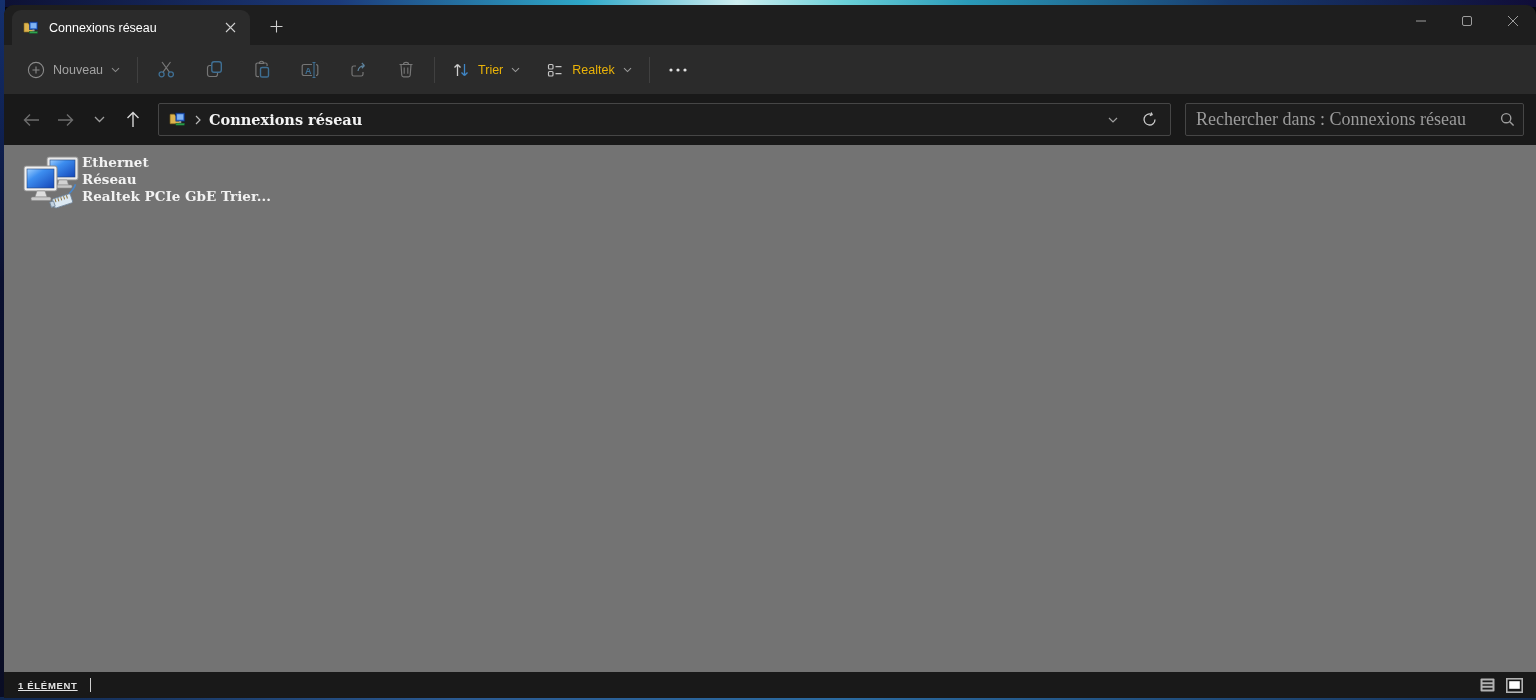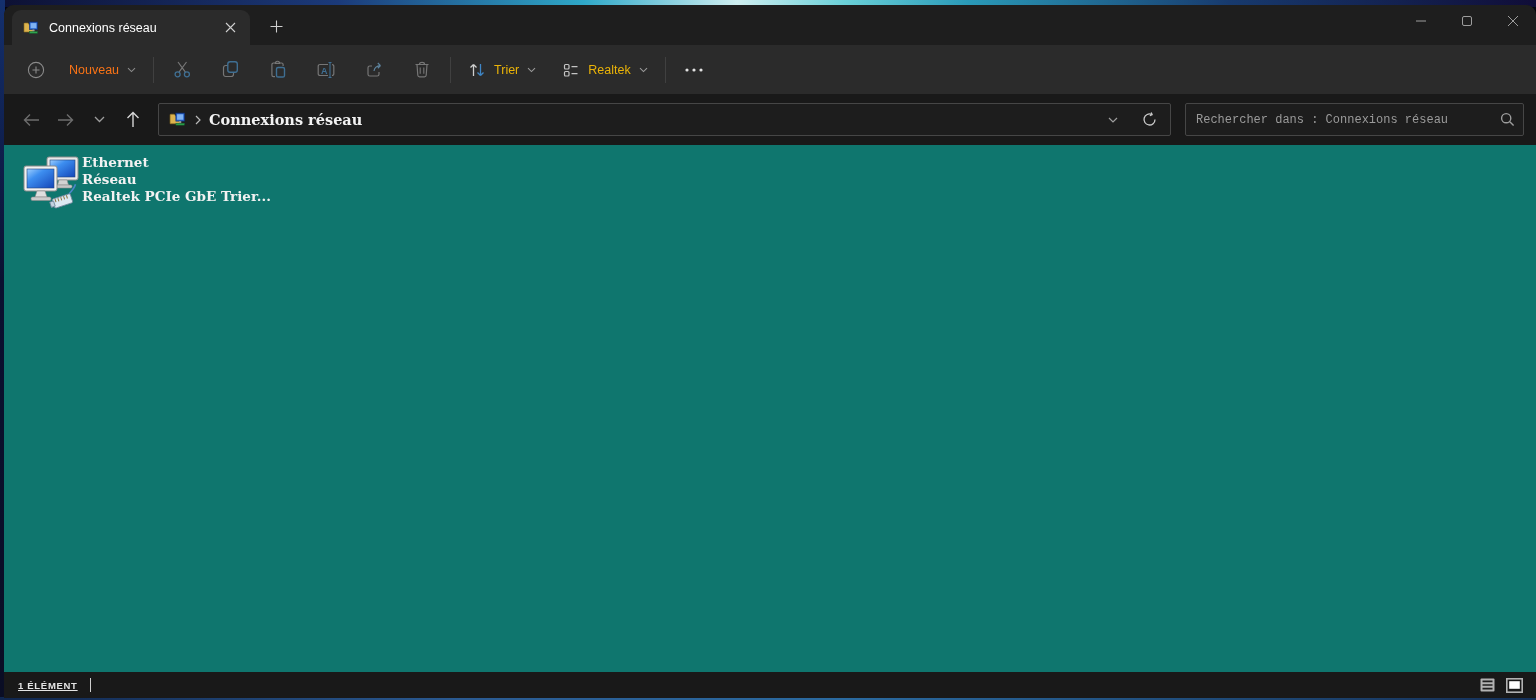--- a/index.html
+++ b/index.html
@@ -63,21 +63,21 @@
   
   .commandbar {
     height: 49px; background: #2b2b2b; flex-shrink: 0;
     display: flex; align-items: center; padding: 0 14px;
   }
   .cmd-btn {
     display: flex; align-items: center; gap: 8px;
     padding: 7px 9px; border-radius: 5px;
   }
   .cmd-label { font-size: 12.5px; color: #eab308; }
-  .cmd-label.disabled { color: #f97316; margin-left: 16px; }
+  .cmd-label.disabled { color: #a3a3a3; }
   .cmd-divider { width: 1px; height: 26px; background: #404040; margin: 0 8px; }
   .icon-btn {
     width: 40px; height: 36px; border-radius: 5px;
     display: flex; align-items: center; justify-content: center;
   }
   .gap8 { width: 8px; }
 
   
   .navrow {
     height: 51px; background: #191919; flex-shrink: 0;
@@ -102,27 +102,27 @@
     width: 30px; height: 28px; border-radius: 4px;
     display: flex; align-items: center; justify-content: center;
   }
   .searchbox {
     width: 339px; height: 33px; margin-left: 14px;
     background: #1d1d1d; border: 1px solid #464646; border-radius: 2px;
     display: flex; align-items: center; padding: 0 8px 0 10px;
   }
   .searchbox input {
     flex: 1; background: transparent; border: none; outline: none;
-    color: #d946ef; font-size: 12px;
-    font-family: Liberation Mono, monospace;
+    color: #d946ef; font-size: 18px;
+    font-family: Liberation Serif, serif;
   }
   .searchbox input::placeholder { color: #9b9b9b; opacity: 1; }
 
   
-  .content { flex: 1; background: #0f766e; position: relative; overflow: hidden; }
+  .content { flex: 1; background: #737373; position: relative; overflow: hidden; }
   .file-item {
     position: absolute; top: 7px; left: 17px;
     display: flex; align-items: flex-start;
     padding: 2px; border-radius: 4px; width: 248px;
   }
   .file-icon { width: 58px; height: 54px; flex-shrink: 0; margin-top: 2px; }
   .file-text {
     margin-left: 1px;
     font-family: "DejaVu Serif", serif; font-weight: bold;
     font-size: 13.5px; color: #f2f2f2; line-height: 17px;

